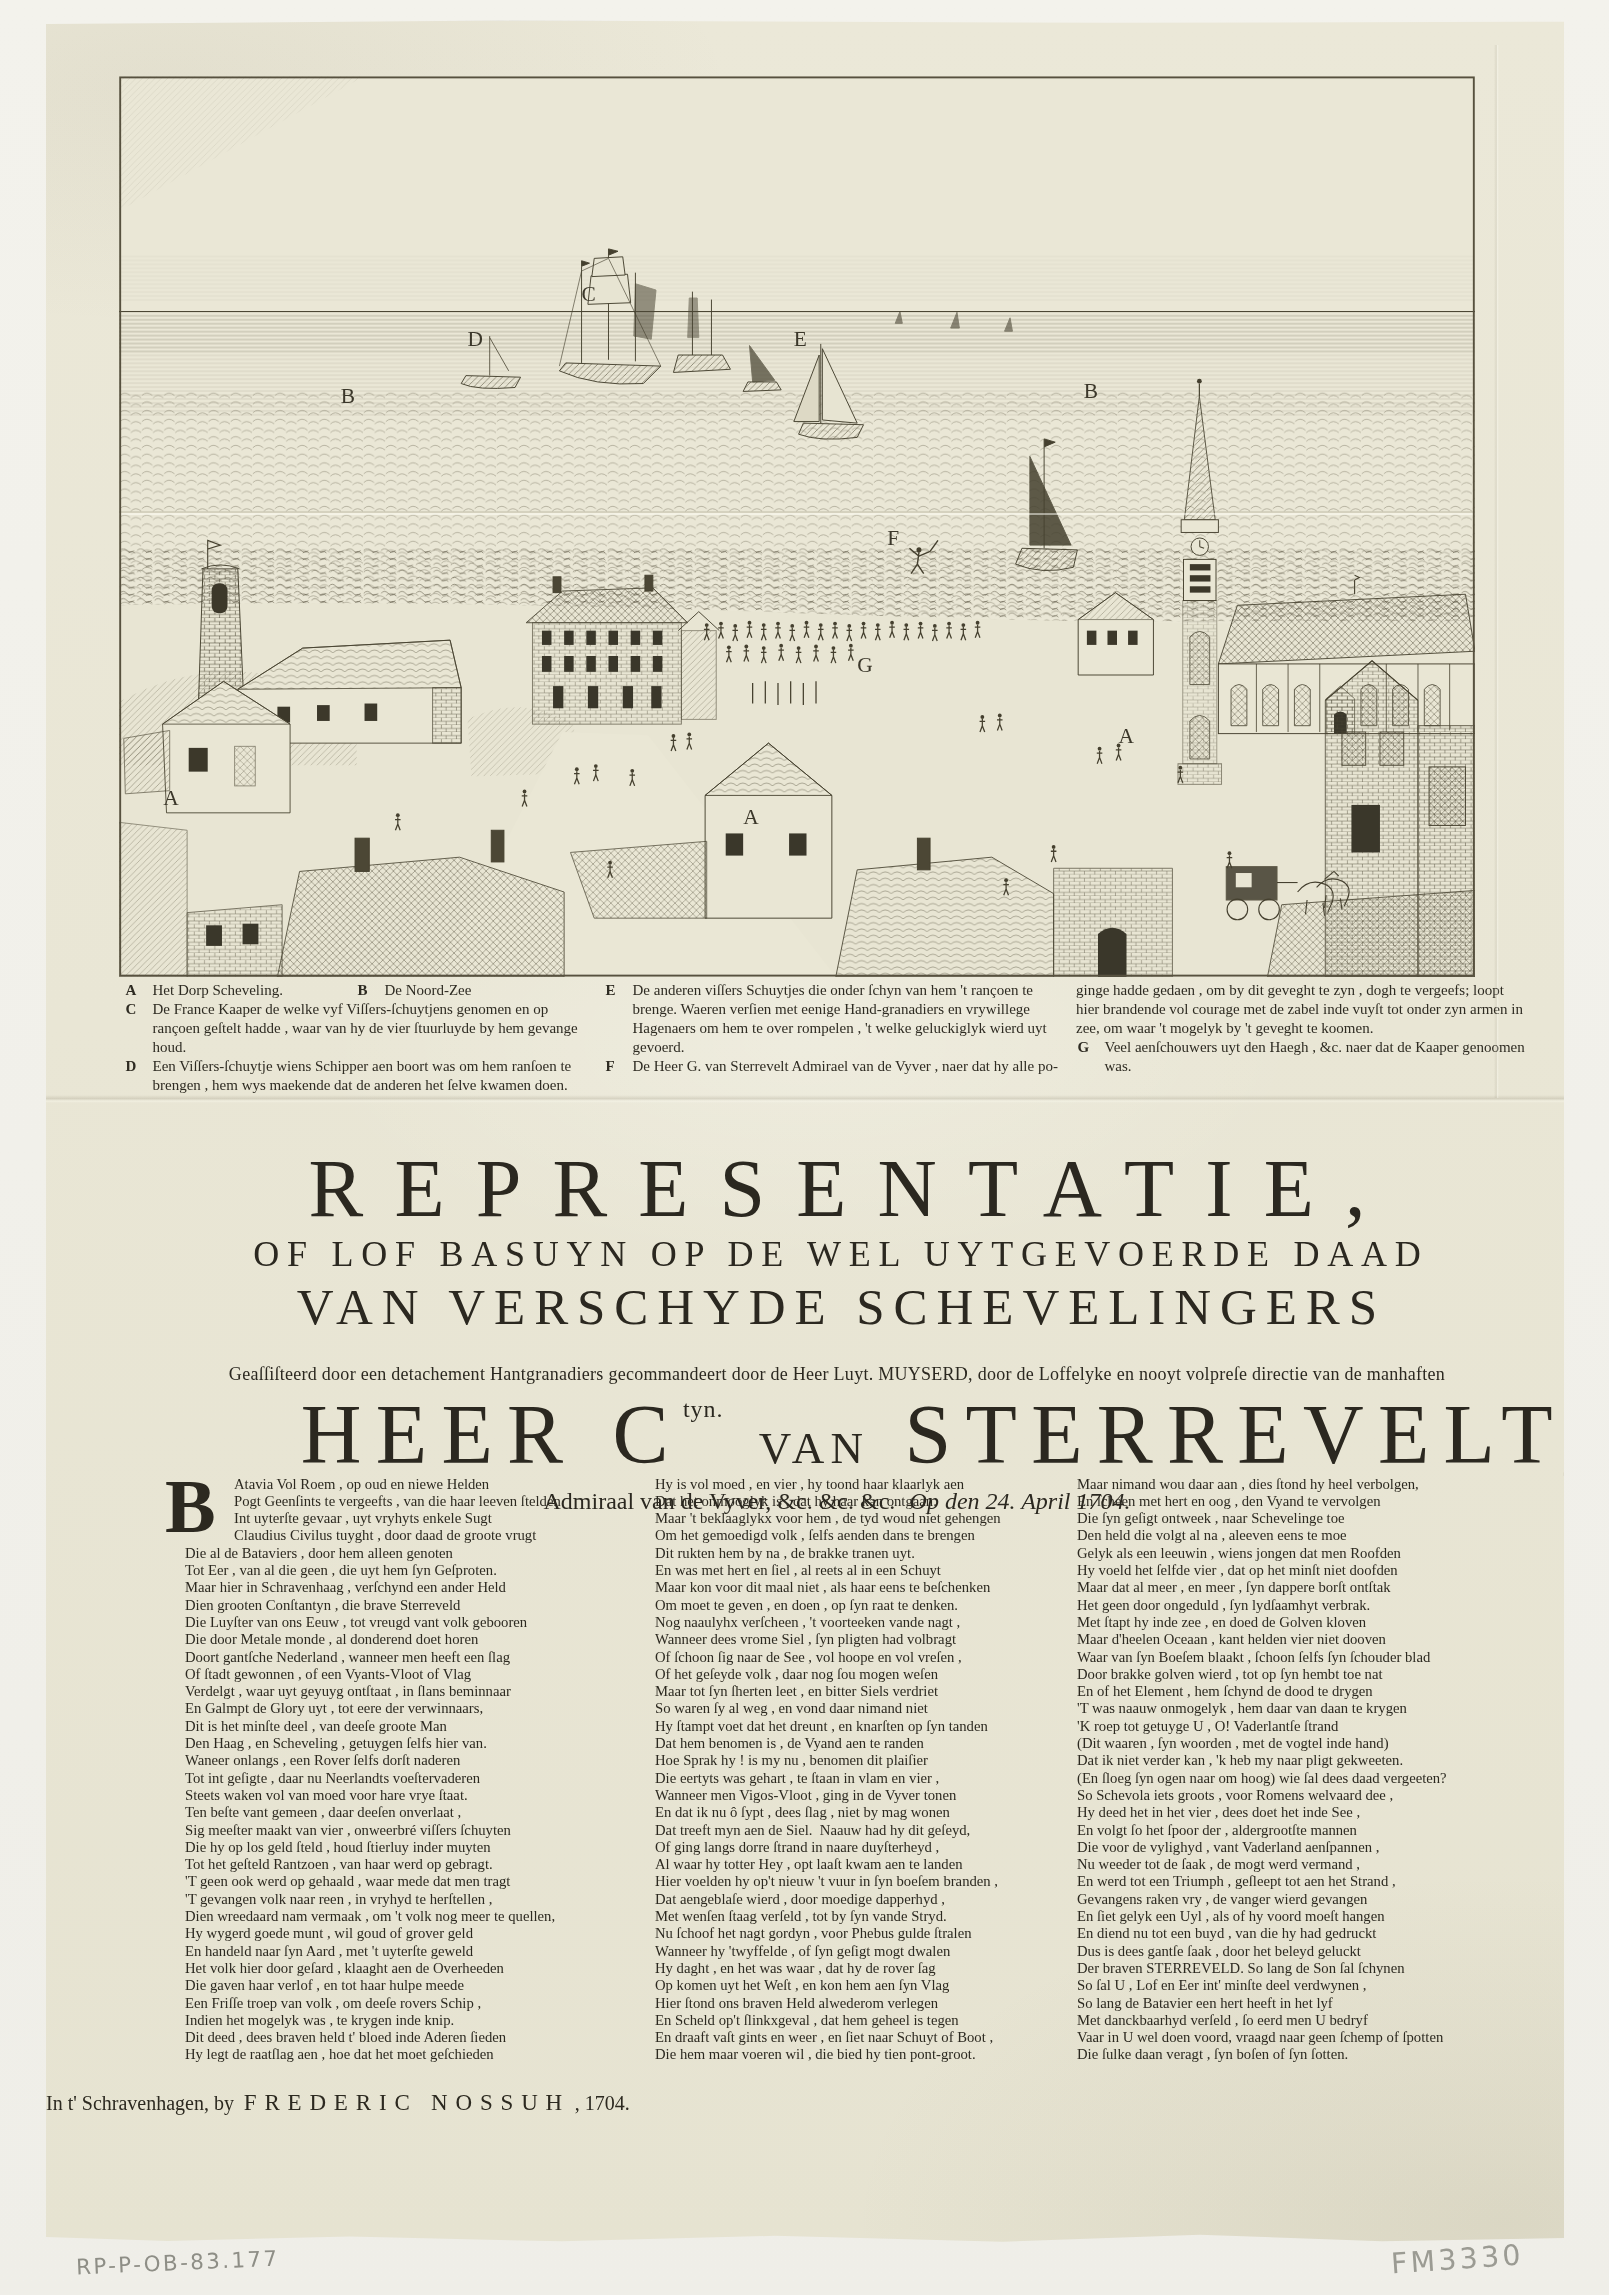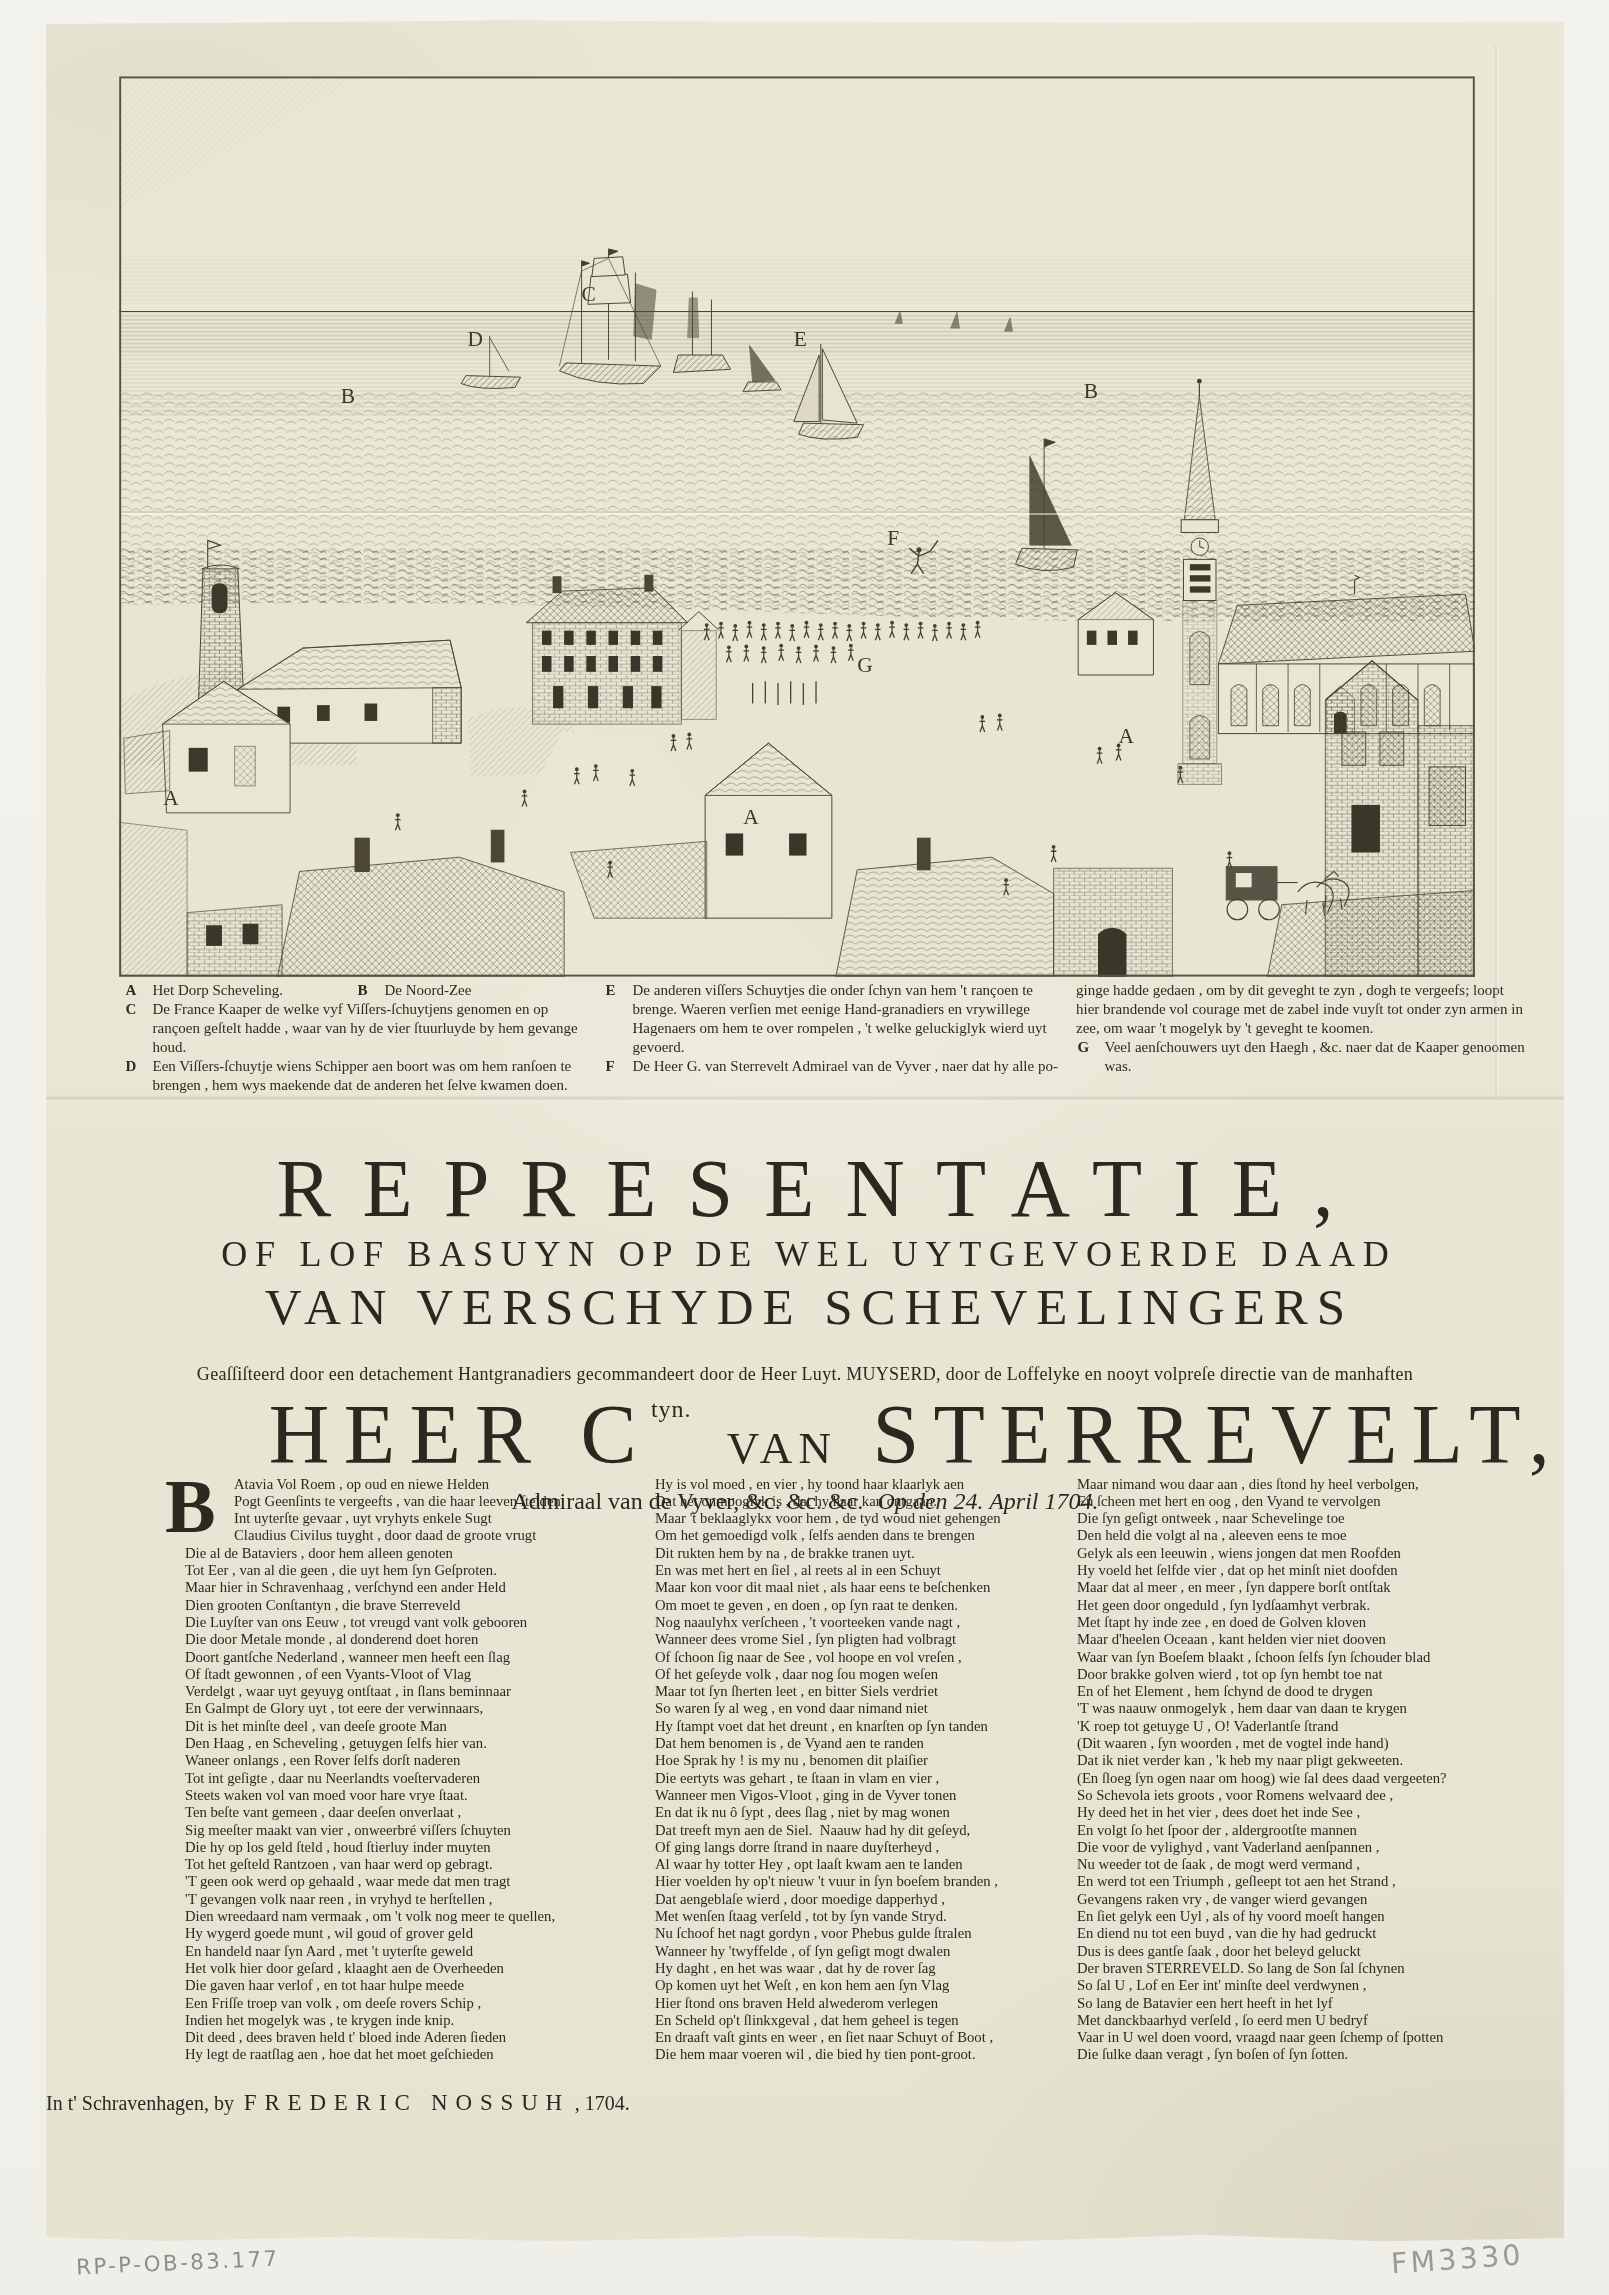--- a/index.html
+++ b/index.html
@@ -22,21 +22,21 @@
   
   #plate{position:absolute;left:73px;top:55px;width:1356px;height:901px;}
   
   #legend{position:absolute;top:960px;left:0;width:100%;height:119px;
     font-size:15px;line-height:19px;color:#2e2b22;}
   .lcol{position:absolute;top:0;}
   .lrow{display:flex;gap:73px;}
   .litem{position:relative;padding-left:28.5px;}
   .lkey{position:absolute;left:1.6px;top:0;font-weight:bold;}
   
-  #titleblock{position:absolute;top:1125px;left:0;width:100%;text-align:center;color:#2b2820;}
+  #titleblock{position:absolute;top:1125px;left:0;width:100%;text-align:center;color:#2b2820;padding-left:32px;}
   .t1{font-size:82px;line-height:1.05;letter-spacing:.38em;text-indent:.38em;white-space:nowrap;}
   .t2{font-size:36px;letter-spacing:.215em;text-indent:.215em;margin-top:1.6px;white-space:nowrap;}
   .t3{font-size:51px;letter-spacing:.175em;text-indent:.175em;margin-top:3.2px;white-space:nowrap;}
   .t4{font-size:18px;letter-spacing:.015em;margin-top:28px;white-space:nowrap;}
   .t5{font-size:84px;line-height:1.0;margin-top:8px;white-space:nowrap;letter-spacing:.17em;text-align:right;}
   .t5 .van{font-size:45px;letter-spacing:.14em;}
   .t5 .sup{font-size:24px;vertical-align:46px;letter-spacing:.04em;}
   .t6{font-size:24px;margin-top:11px;white-space:nowrap;}
   .t6 .ital{font-style:italic;margin-left:14.3px;}
   

